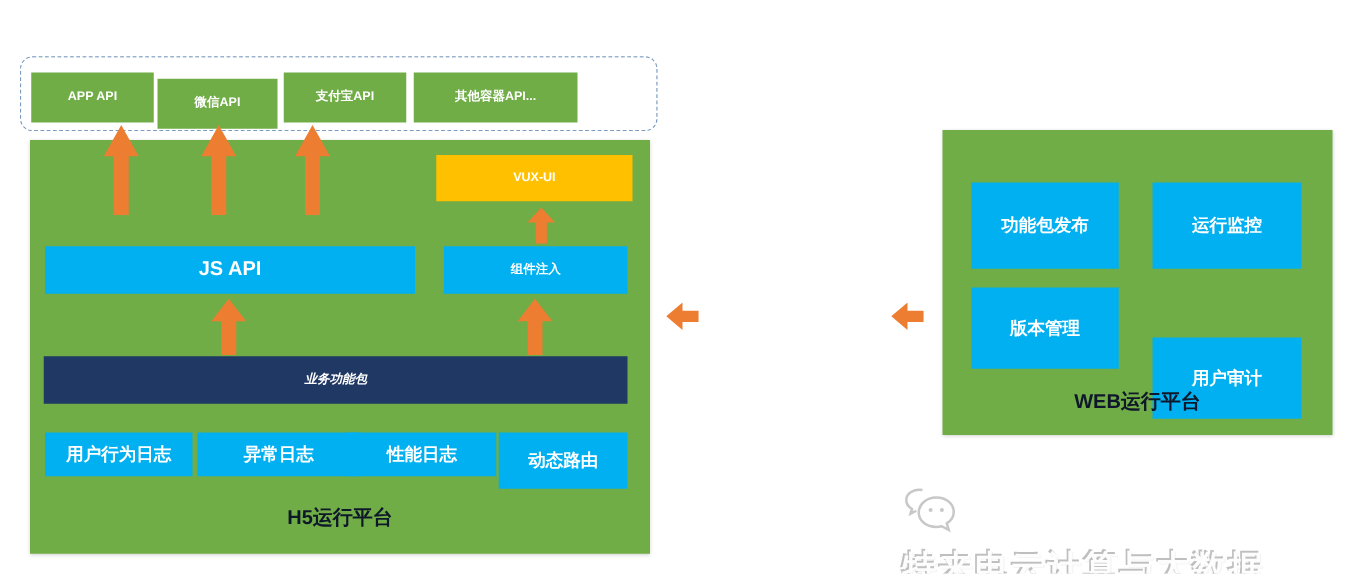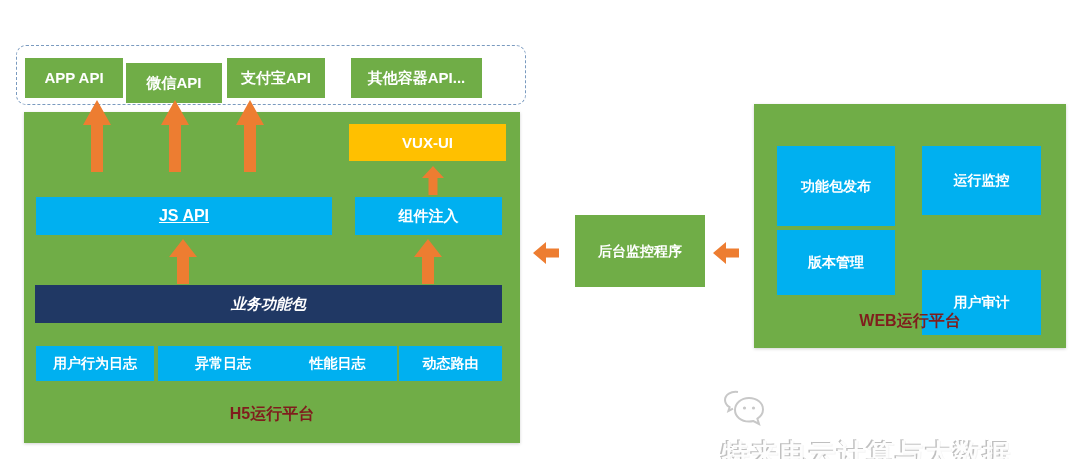--- a/index.html
+++ b/index.html
@@ -16,93 +16,92 @@
   .blue{background:var(--blue,#00B0F0);}
   .navy{background:var(--navy,#203864);}
   .gold{background:var(--gold,#FFC000);text-align:center;}
   .platform{box-shadow:0 1px 3px rgba(0,0,0,0.18);}
   .dashed-box{
     position:absolute;border:1.5px dashed var(--dashed_border,#7a9abf);border-radius:10px;background:transparent;
   }
   .arrow{position:absolute;display:block;}
   .arrow polygon{fill:var(--orange,#ED7D31);}
   .plat-label{
-    position:absolute;left:0;right:0;text-align:center;color:#7f1d1d;
+    position:absolute;left:0;right:0;text-align:center;color:#0f172a;
     font-size:16px;font-weight:bold;
   }
   .watermark{position:absolute;display:flex;gap:8px;flex-direction:column;}
   .watermark-text{
     font-size:27px;font-weight:bold;letter-spacing:2px;color:#fdfdfd;
     text-shadow:-1.5px -1.5px 0 #bfbfbf, 1px 1px 0 #f5f5f5;
     white-space:nowrap;
   }
-  .fs15{font-size:15px;}
+  .fs15{font-size:10px;}
   .fs14{font-size:14px;}
   .fs16{font-size:16px;}
 </style>
 </head>
 <body>
 
 <div class="stage">
 
   <div class="dashed-box" style="left:16px;top:45px;width:508px;height:58px;"></div>
 
   <div class="box green fs15" style="left:25px;top:58px;width:98px;height:40px;">APP API</div>
   <div class="box green fs15" style="left:126px;top:52px;width:96px;height:40px;margin-top:11px;">微信API</div>
   <div class="box green fs15" style="left:227px;top:58px;width:98px;height:40px;">支付宝API</div>
-  <div class="box green fs15" style="left:351px;top:58px;width:131px;height:40px;">其他容器API...</div>
+  <div class="box green fs15" style="left:331px;top:58px;width:131px;height:40px;">其他容器API...</div>
 
   <div class="abs green platform" style="left:24px;top:112px;width:496px;height:331px;">
 
     <div class="box gold fs15" style="left:325px;top:12px;width:157px;height:37px;">VUX-UI</div>
 
     <svg class="arrow" style="left:398px;top:54px;" width="22" height="29" viewBox="0 0 22 29">
       <polygon points="11,0 22,12 15.5,12 15.5,29 6.5,29 6.5,12 0,12"></polygon>
     </svg>
 
-    <div class="box blue fs16" style="left:12px;top:85px;width:296px;height:38px;text-decoration:underline;">JS API</div>
+    <div class="box blue fs16" style="left:12px;top:85px;width:296px;height:38px;">JS API</div>
     <div class="box blue fs15" style="left:331px;top:85px;width:147px;height:38px;">组件注入</div>
 
     <svg class="arrow" style="left:145px;top:127px;" width="28" height="45" viewBox="0 0 28 45">
       <polygon points="14,0 28,18 20,18 20,45 8,45 8,18 0,18"></polygon>
     </svg>
     <svg class="arrow" style="left:390px;top:127px;" width="28" height="45" viewBox="0 0 28 45">
       <polygon points="14,0 28,18 20,18 20,45 8,45 8,18 0,18"></polygon>
     </svg>
 
     <div class="box navy fs15" style="left:11px;top:173px;width:467px;height:38px;font-style:italic;">业务功能包</div>
 
     <div class="box blue fs14" style="left:12px;top:234px;width:118px;height:35px;">用户行为日志</div>
     <div class="box blue fs14" style="left:134px;top:234px;width:130px;height:35px;">异常日志</div>
     <div class="box blue fs14" style="left:254px;top:234px;width:119px;height:35px;">性能日志</div>
-    <div class="box blue fs14" style="left:375px;top:234px;width:103px;height:35px;">动态路由</div>
+    <div class="box blue fs14" style="left:375px;top:234px;width:103px;height:45px;">动态路由</div>
 
     <div class="plat-label" style="bottom:18px;">H5运行平台</div>
   </div>
 
   <svg class="arrow" style="left:83px;top:100px;" width="28" height="72" viewBox="0 0 28 72">
     <polygon points="14,0 28,25 20,25 20,72 8,72 8,25 0,25"></polygon>
   </svg>
   <svg class="arrow" style="left:161px;top:100px;" width="28" height="72" viewBox="0 0 28 72">
     <polygon points="14,0 28,25 20,25 20,72 8,72 8,25 0,25"></polygon>
   </svg>
   <svg class="arrow" style="left:236px;top:100px;" width="28" height="72" viewBox="0 0 28 72">
     <polygon points="14,0 28,25 20,25 20,72 8,72 8,25 0,25"></polygon>
   </svg>
 
   <svg class="arrow" style="left:533px;top:242px;" width="26" height="22" viewBox="0 0 26 22">
     <polygon points="0,11 13,0 13,6.5 26,6.5 26,15.5 13,15.5 13,22"></polygon>
   </svg>
-  <div class="box green fs14" style="left:575px;top:215px;width:130px;height:72px;">后台监控程序</div>
   <svg class="arrow" style="left:713px;top:242px;" width="26" height="22" viewBox="0 0 26 22">
     <polygon points="0,11 13,0 13,6.5 26,6.5 26,15.5 13,15.5 13,22"></polygon>
   </svg>
 
   <div class="abs green platform" style="left:754px;top:104px;width:312px;height:244px;">
-    <div class="box blue fs14" style="left:23px;top:42px;width:118px;height:80px;">功能包发布</div>
+    <div class="box blue fs14" style="left:23px;top:42px;width:118px;height:69px;">功能包发布</div>
     <div class="box blue fs14" style="left:168px;top:42px;width:119px;height:69px;">运行监控</div>
     <div class="box blue fs14" style="left:23px;top:126px;width:118px;height:65px;">版本管理</div>
     <div class="box blue fs14" style="left:168px;top:126px;width:119px;height:65px;margin-top:40px;">用户审计</div>
     <div class="plat-label" style="bottom:16px;">WEB运行平台</div>
   </div>
 
   <div class="watermark" style="left:722px;top:388px;">
     <svg width="46" height="40" viewBox="0 0 46 40">
       <g fill="none" stroke="#c8c8c8" stroke-width="2">
         <path d="M16 4 C9 3 3 6.5 3 12 c0 3 1.8 5.5 4.6 7.2 L6.4 23 l4.6 -2.4"></path>

